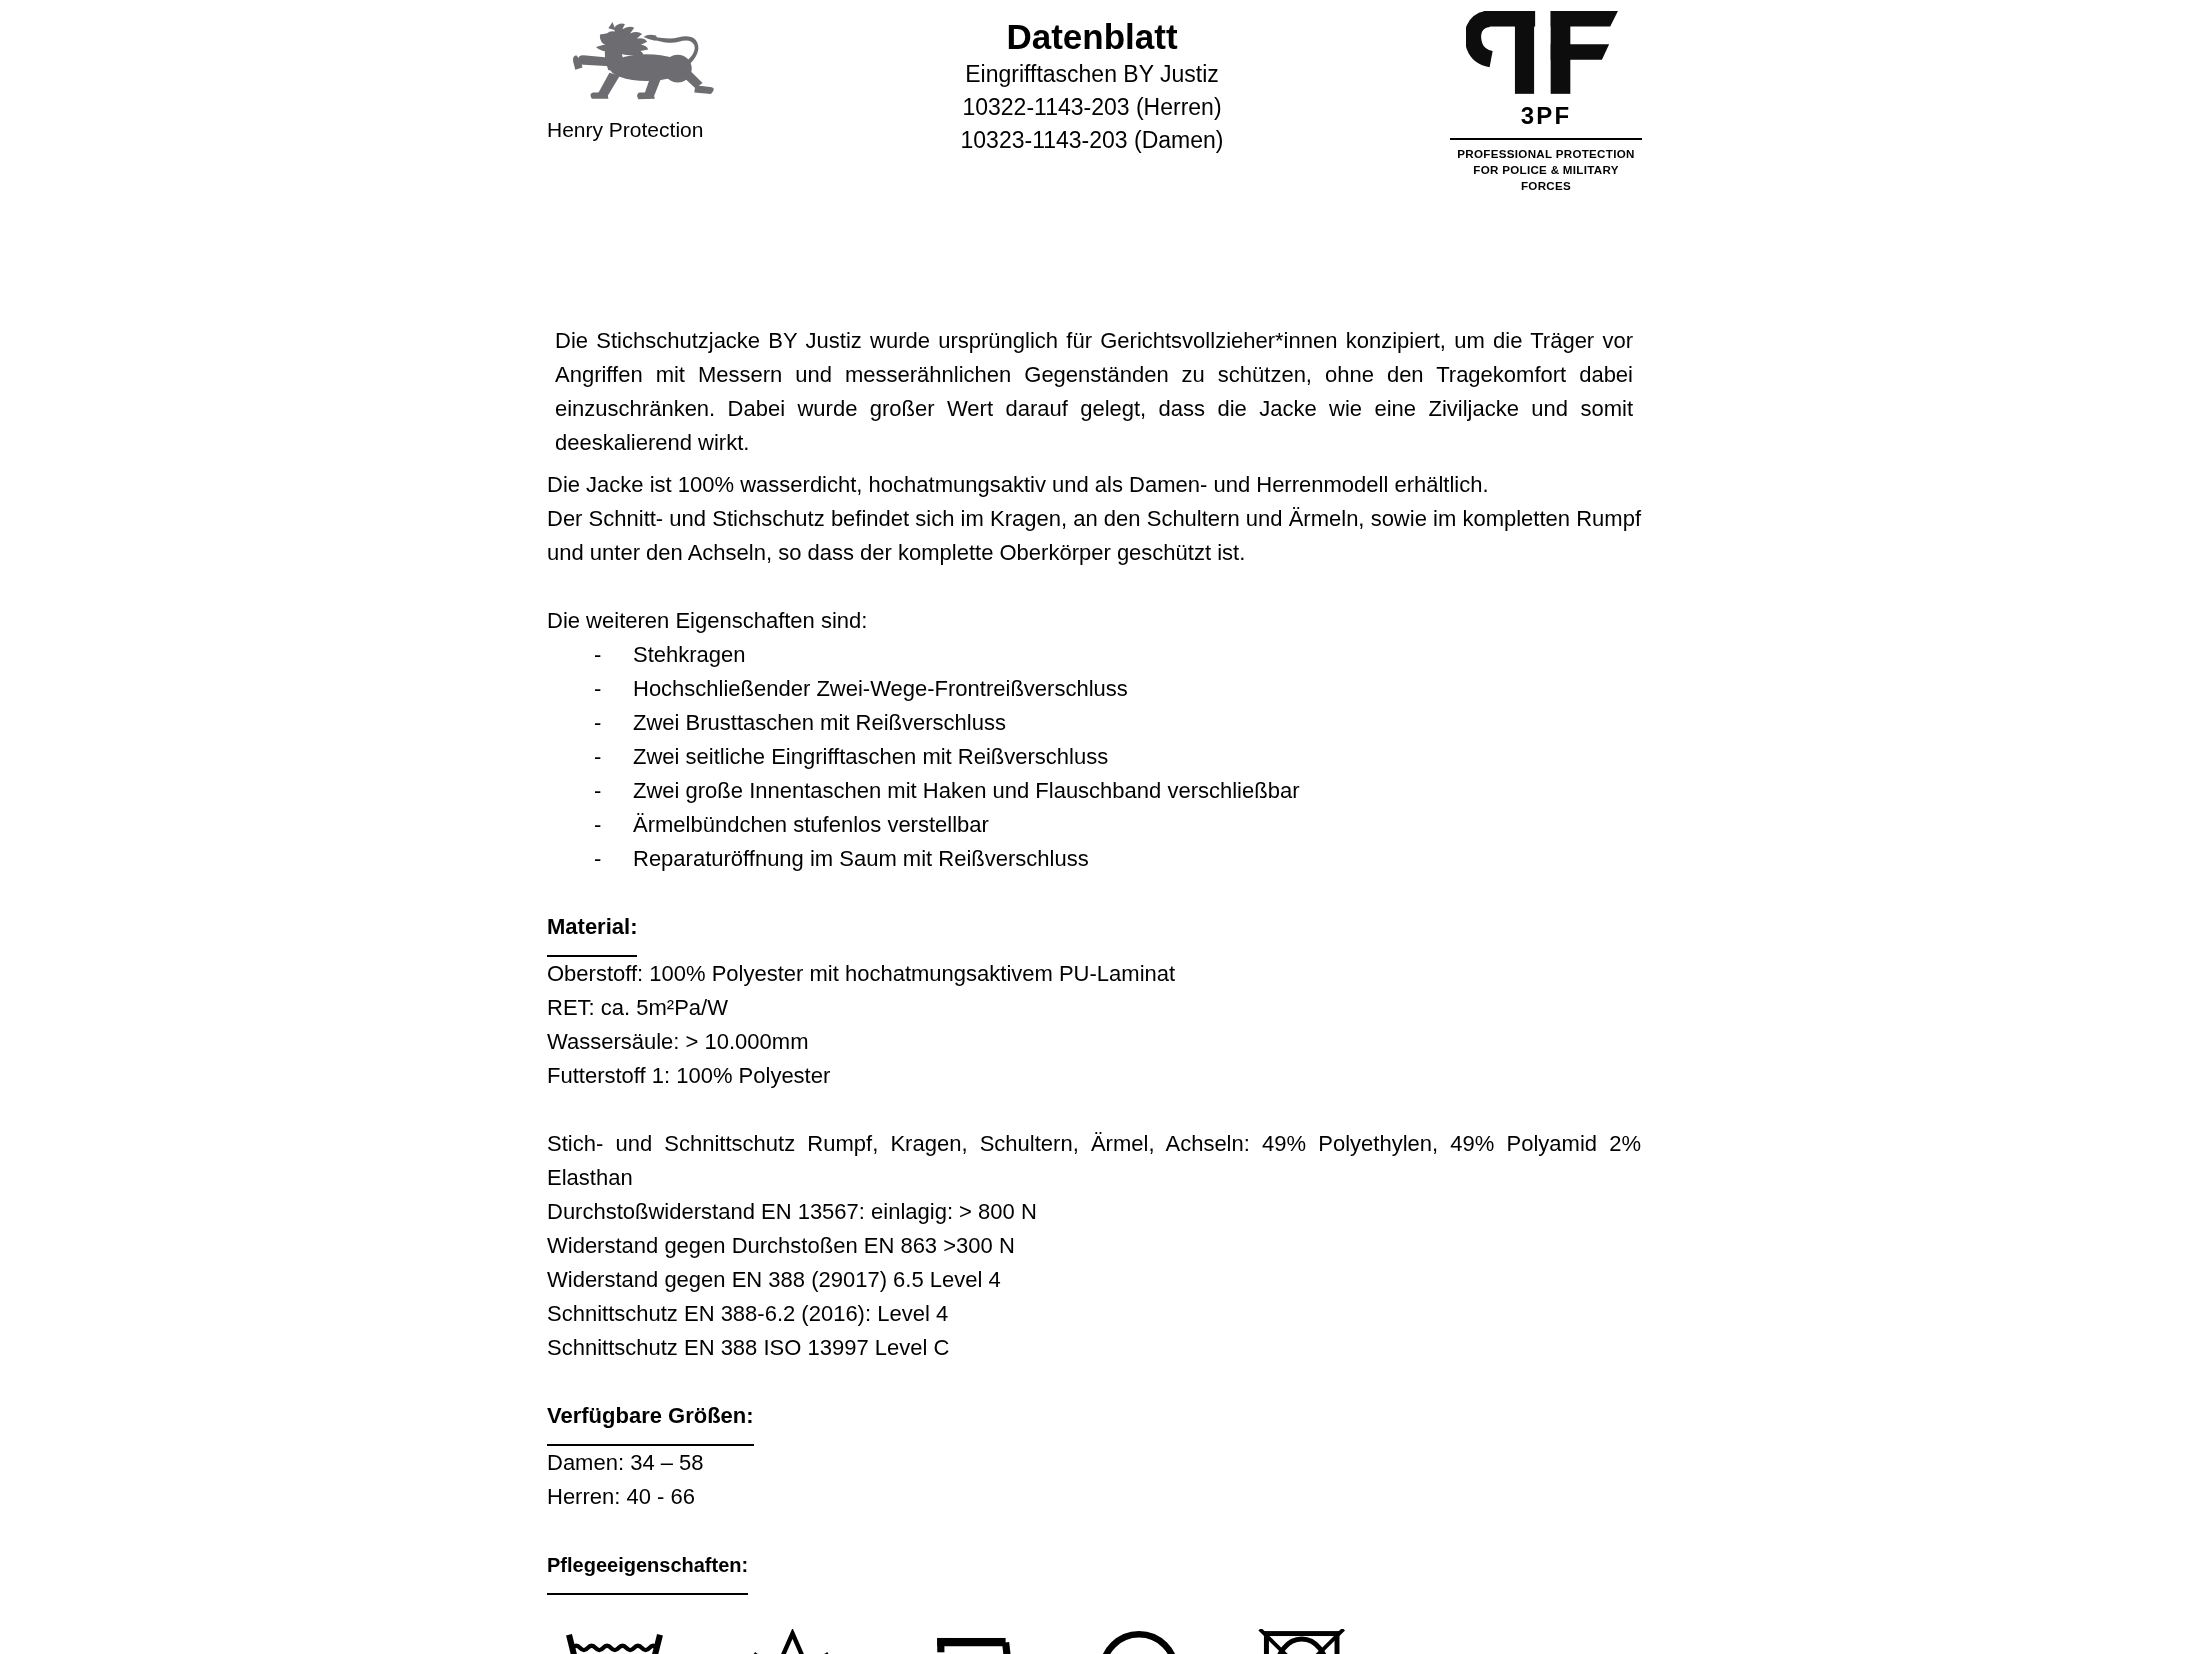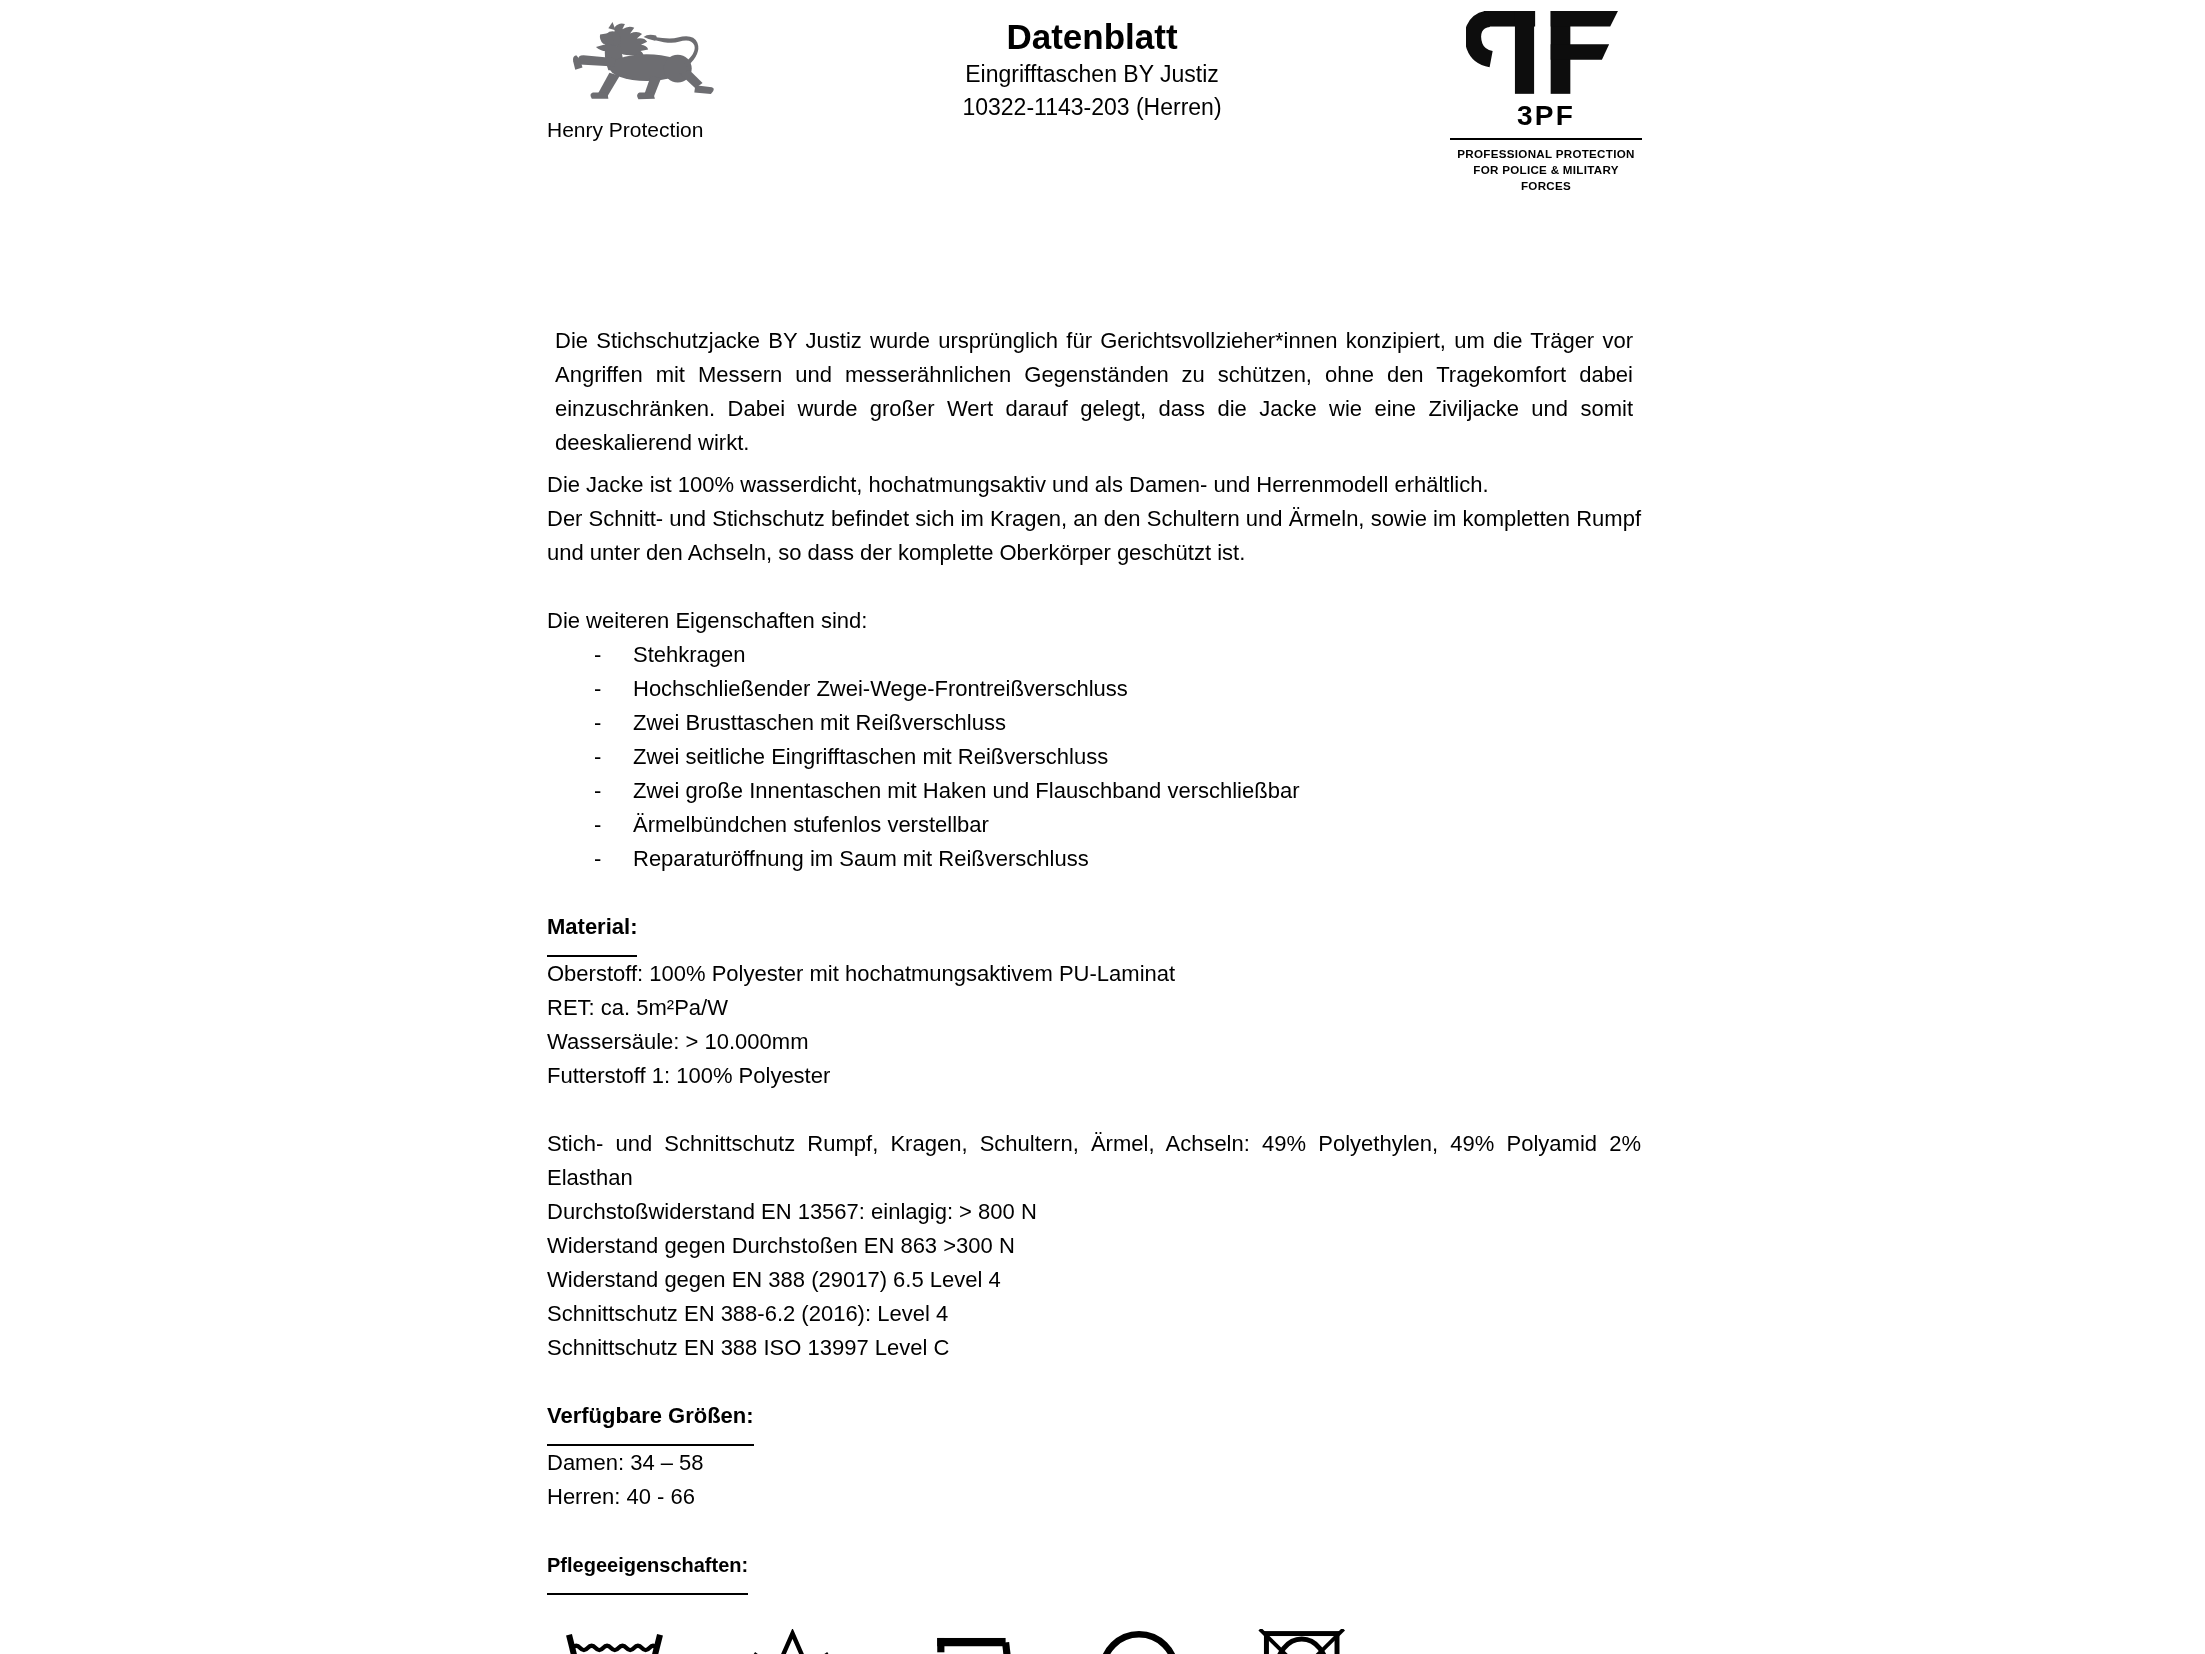--- a/index.html
+++ b/index.html
@@ -16,21 +16,21 @@
     display:flex;justify-content:space-between;align-items:flex-start;
   }
   .brand{width:188px;}
   .brand svg{display:block;margin:10px auto 0 auto;}
   .brand-name{margin-top:8.8px;font-size:21px;line-height:24px;}
   .title-block{flex:1;text-align:center;padding-top:4.4px;}
   .doc-title{font-size:35px;font-weight:700;line-height:43px;}
   .doc-sub{font-size:23px;line-height:33px;}
   .partner{width:194px;text-align:center;}
   .partner svg{display:block;margin:0 auto;}
-  .partner-wordmark{font-size:28px;font-weight:700;letter-spacing:2.2px;line-height:31px;margin-top:1.1px;}
+  .partner-wordmark{font-size:24px;font-weight:700;letter-spacing:2.2px;line-height:31px;margin-top:1.1px;}
   .partner-divider{height:2.8px;background:#000;margin:6.6px 1.1px 5.5px 1.1px;}
   .partner-tagline{font-size:11.6px;font-weight:700;line-height:16px;letter-spacing:0.3px;}
   
   .body-col{
     position:absolute;left:547px;top:316px;width:1094px;
     font-size:22px;line-height:34px;
   }
   .just{text-align:justify;}
   .gap{height:34px;}
   .h-underline{
@@ -89,20 +89,21 @@
           <path d="M168 28 Q152 24 144 31 Q154 36 166 38 Q172 34 168 28 Z"></path>
         </g>
       </svg>
       <div class="brand-name">Henry Protection</div>
     </div>
 
     <div class="title-block">
       <div class="doc-title">Datenblatt</div>
       <div class="doc-sub">Eingrifftaschen BY Justiz</div>
       <div class="doc-sub">10322-1143-203 (Herren)</div>
+      <div class="doc-sub">10323-1143-203 (Damen)</div>
     </div>
 
     <div class="partner">
       <svg width="160" height="88" viewBox="0 0 300 170">
         <g fill="#0d0d0d">
 
           <rect x="30" y="0" width="99" height="30"></rect>
           <rect x="90" y="0" width="37" height="160"></rect>
           <path d="M40 15 C10 18 4 45 12 68 C17 82 28 90 44 93" fill="none" stroke="#0d0d0d" stroke-width="32"></path>
 

